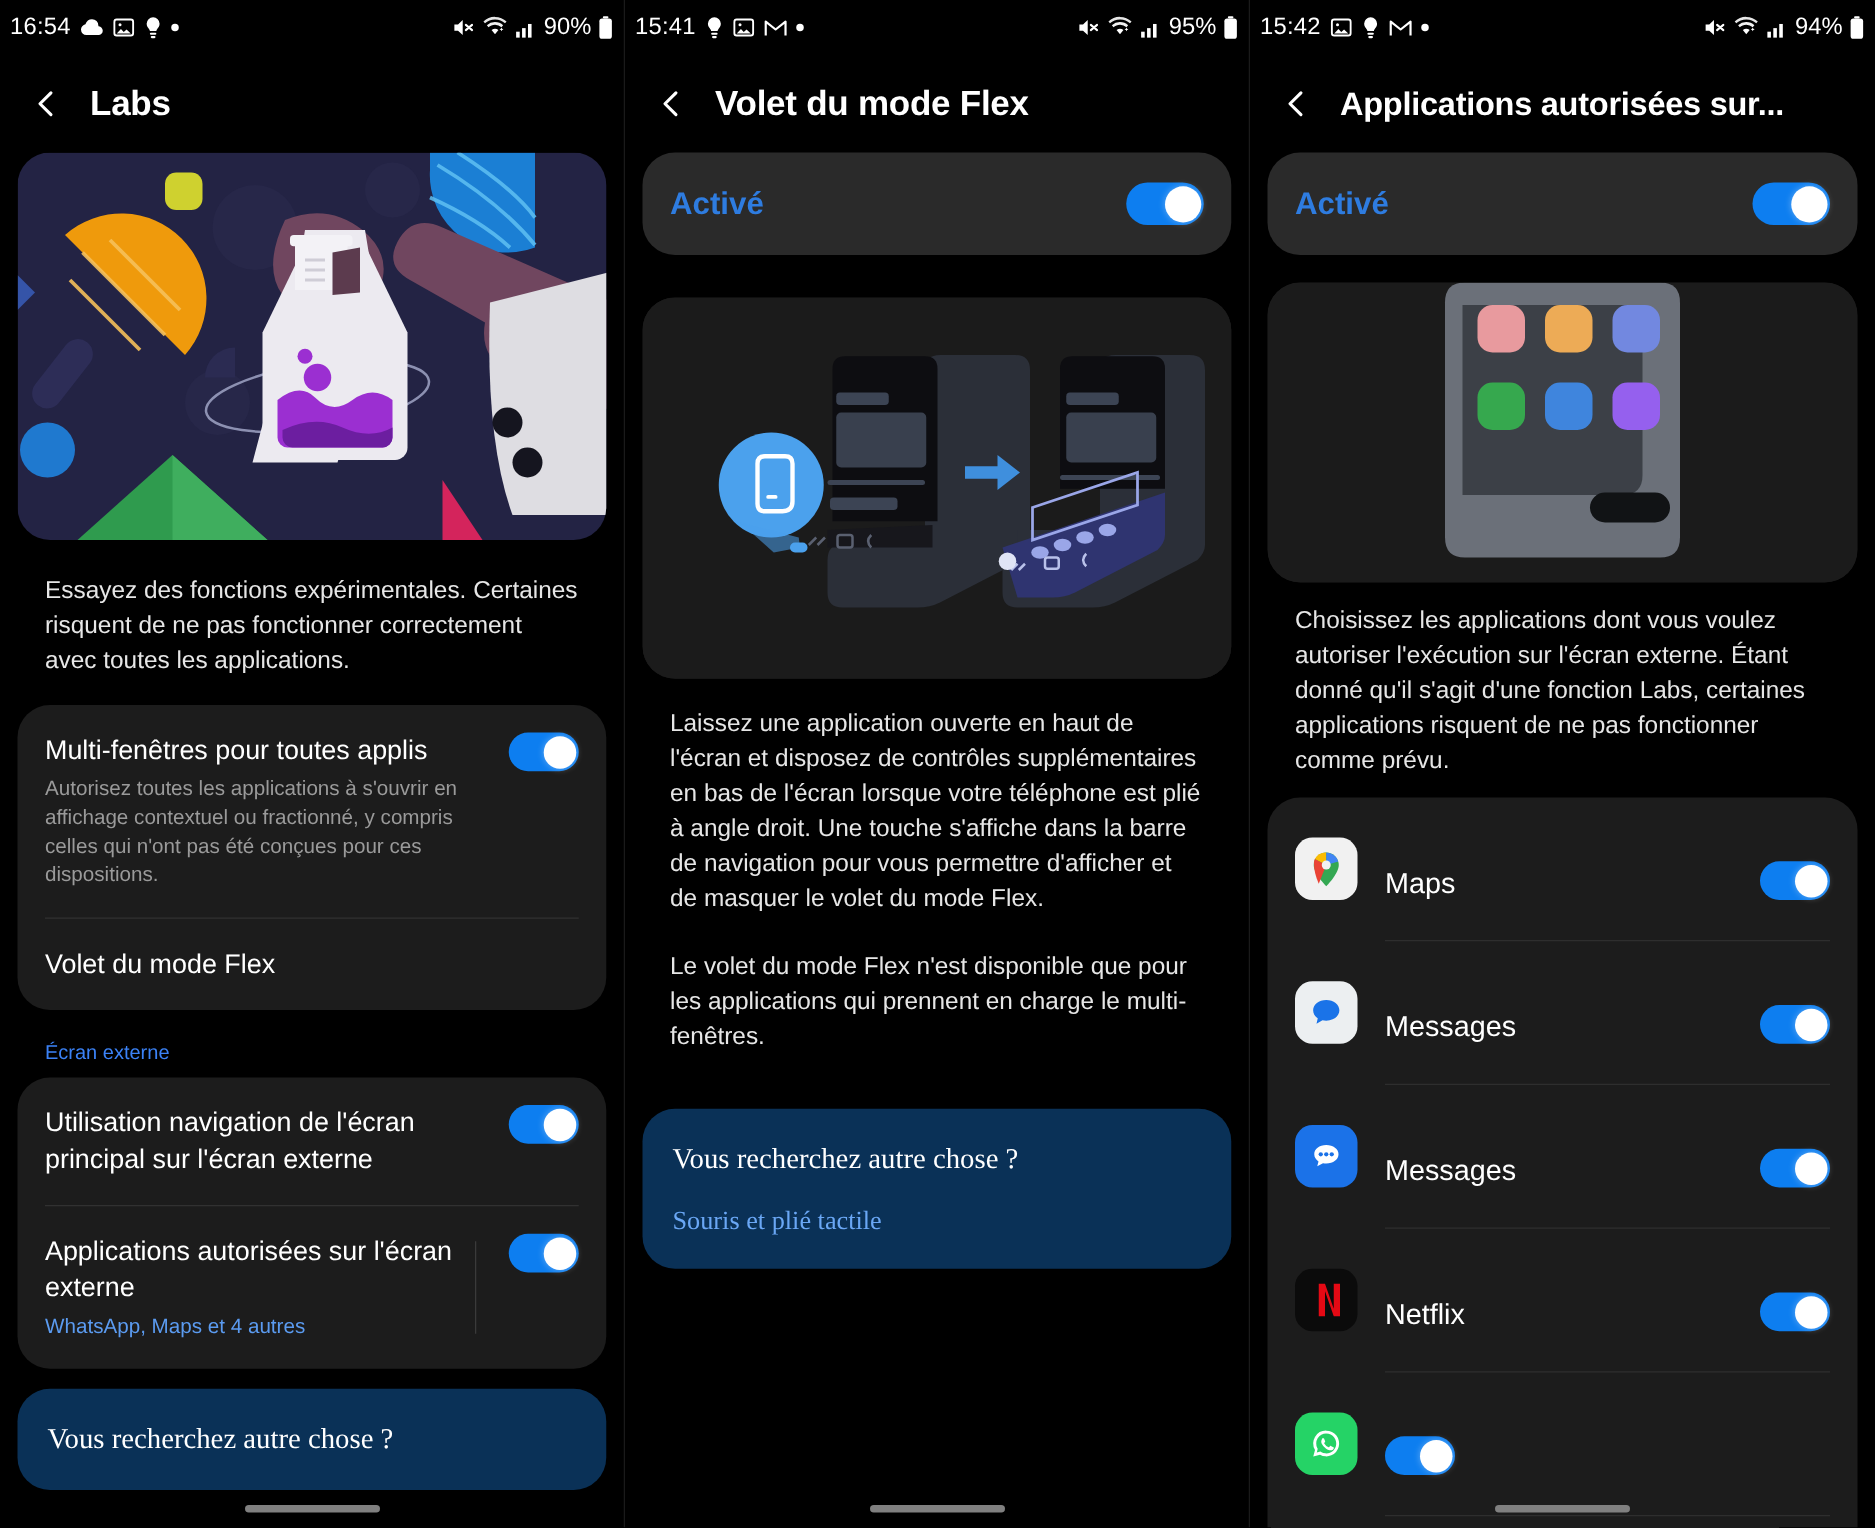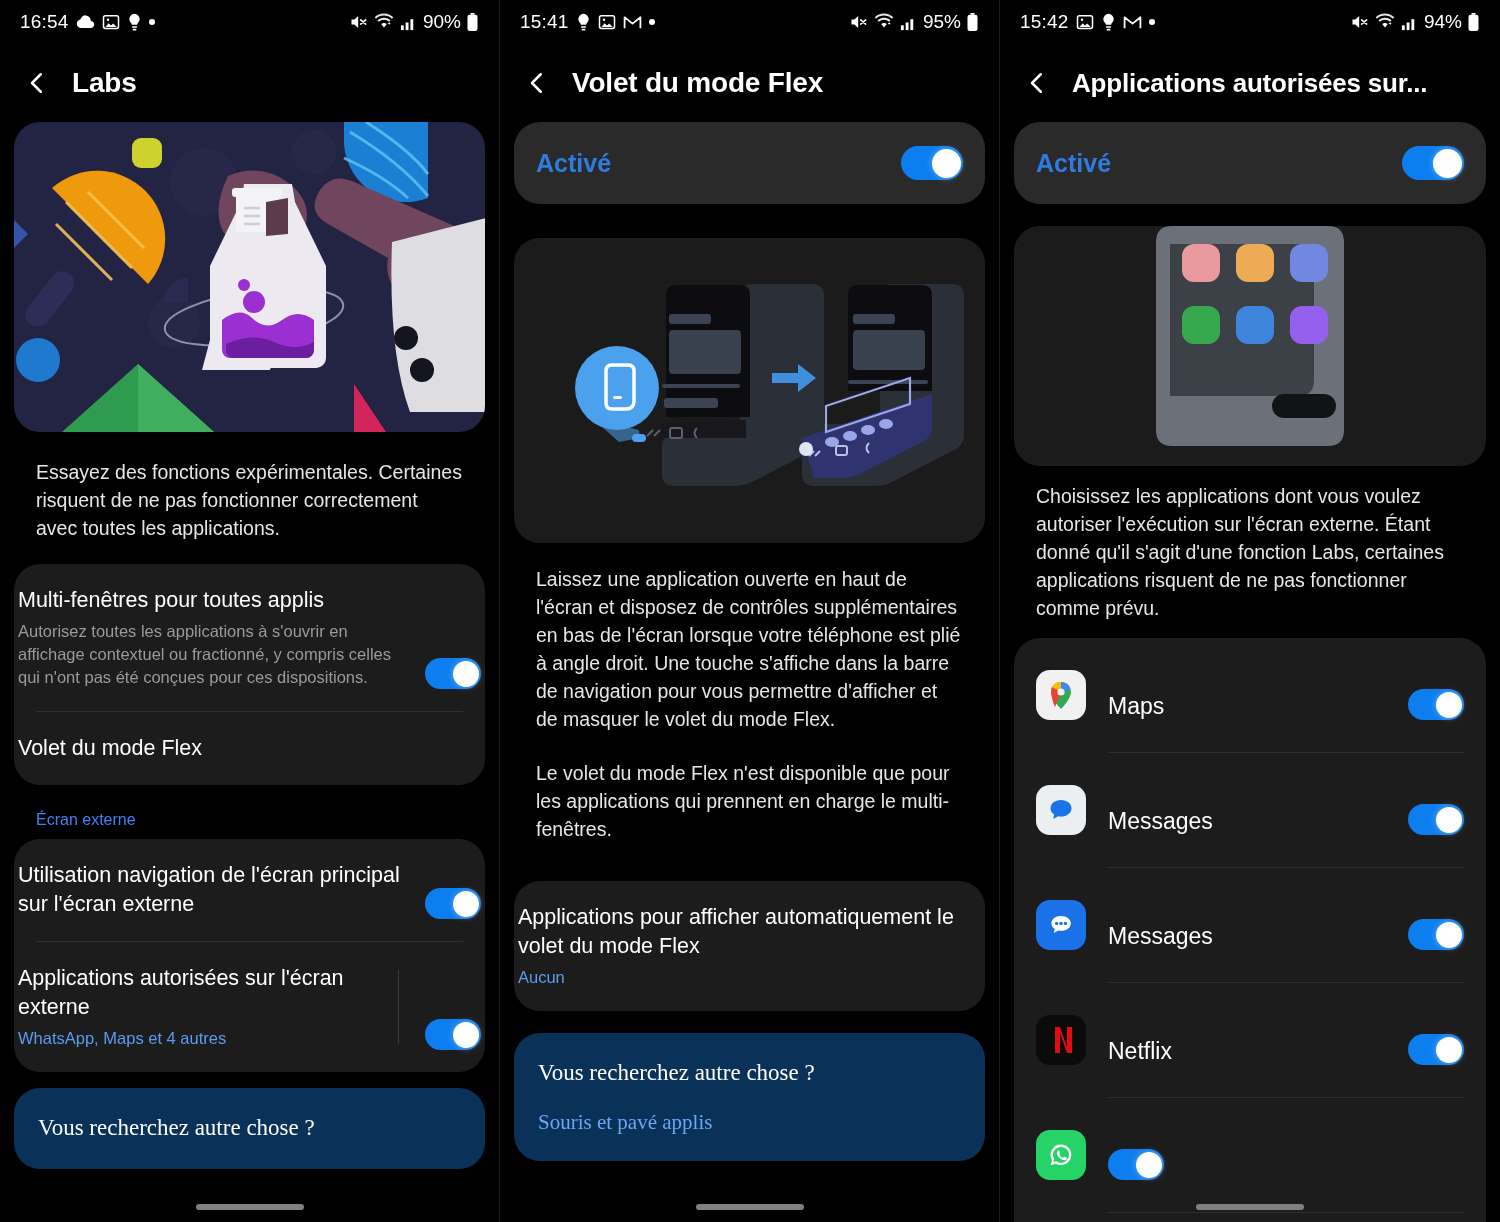--- a/index.html
+++ b/index.html
@@ -13,21 +13,21 @@
   .panel {
     width: 500px; height: 1222px;
     background: #000; position: relative; overflow: hidden;
     border-right: 1px solid #1a1a1a;
   }
   .panel:last-child { border-right: none; }
 
   
   .statusbar {
     height: 44px; display: flex; align-items: center;
-    padding: 0 20px; color: #fff;
+    padding: 0 8px; color: #fff;
   }
   .sb-left { display: flex; align-items: center; gap: 7px; }
   .sb-time { font-size: 19px; letter-spacing: .2px; }
   .sb-right { margin-left: auto; display: flex; align-items: center; gap: 5px; }
   .sb-pct { font-size: 19px; }
   .ico { display: inline-flex; align-items: center; justify-content: center; }
   .dot-ico { width: 6px; height: 6px; border-radius: 50%; background: #fff; }
 
   
   .header { display: flex; align-items: center; height: 78px; padding: 0 22px; gap: 20px; text-align: center; }
@@ -56,21 +56,21 @@
     font-weight: 400;
   }
   .body-text p + p { margin-top: 26px; }
 
   .section-label {
     color: #3b82f6; font-size: 16px; padding: 10px 24px 10px 22px;
   }
 
   
   .row {
-    display: flex; align-items: flex-end; padding: 22px 4px;
+    display: flex; align-items: flex-start; padding: 22px 22px;
     position: relative; gap: 14px;
   }
   .row-texts { flex: 1 1 auto; min-width: 0; }
   .row-title { color: #fff; font-size: 21.5px; line-height: 29px; }
   .row-sub { color: #9a9a9a; font-size: 16.5px; line-height: 23px; margin-top: 5px; }
   .row-sub.link { color: #5b9bf0; }
   .divider { height: 1px; background: #313131; margin: 0 22px; }
   .vdiv { width: 1px; align-self: stretch; background: #3a3a3a; margin: 6px 12px 6px 0; }
 
   
@@ -438,32 +438,24 @@
             <circle cx="292" cy="211" r="7" fill="#e0e4f5"></circle>
           </g>
         </svg>
       </div>
 
       <div class="body-text" style="padding-top:0;">
         <p>Laissez une application ouverte en haut de l'écran et disposez de contrôles supplémentaires en bas de l'écran lorsque votre téléphone est plié à angle droit. Une touche s'affiche dans la barre de navigation pour vous permettre d'afficher et de masquer le volet du mode Flex.</p>
         <p>Le volet du mode Flex n'est disponible que pour les applications qui prennent en charge le multi-fenêtres.</p>
       </div>
 
-      <div class="card" style="margin-top:16px;">
-        <div class="row">
-          <div class="row-texts">
-            <div class="row-title">Applications pour afficher automatiquement le volet du mode Flex</div>
-            <div class="row-sub link">Aucun</div>
-          </div>
-        </div>
-      </div>
 
       <div class="promo" style="margin-top:22px;">
         <div class="promo-title">Vous recherchez autre chose ?</div>
-        <div class="promo-link">Souris et pavé applis</div>
+        <div class="promo-link">Souris et plié tactile</div>
       </div>
     </div>
 
     <div class="navbar">
       <div class="handle"></div>
     </div>
   </div>
 
   <div class="panel">
 

